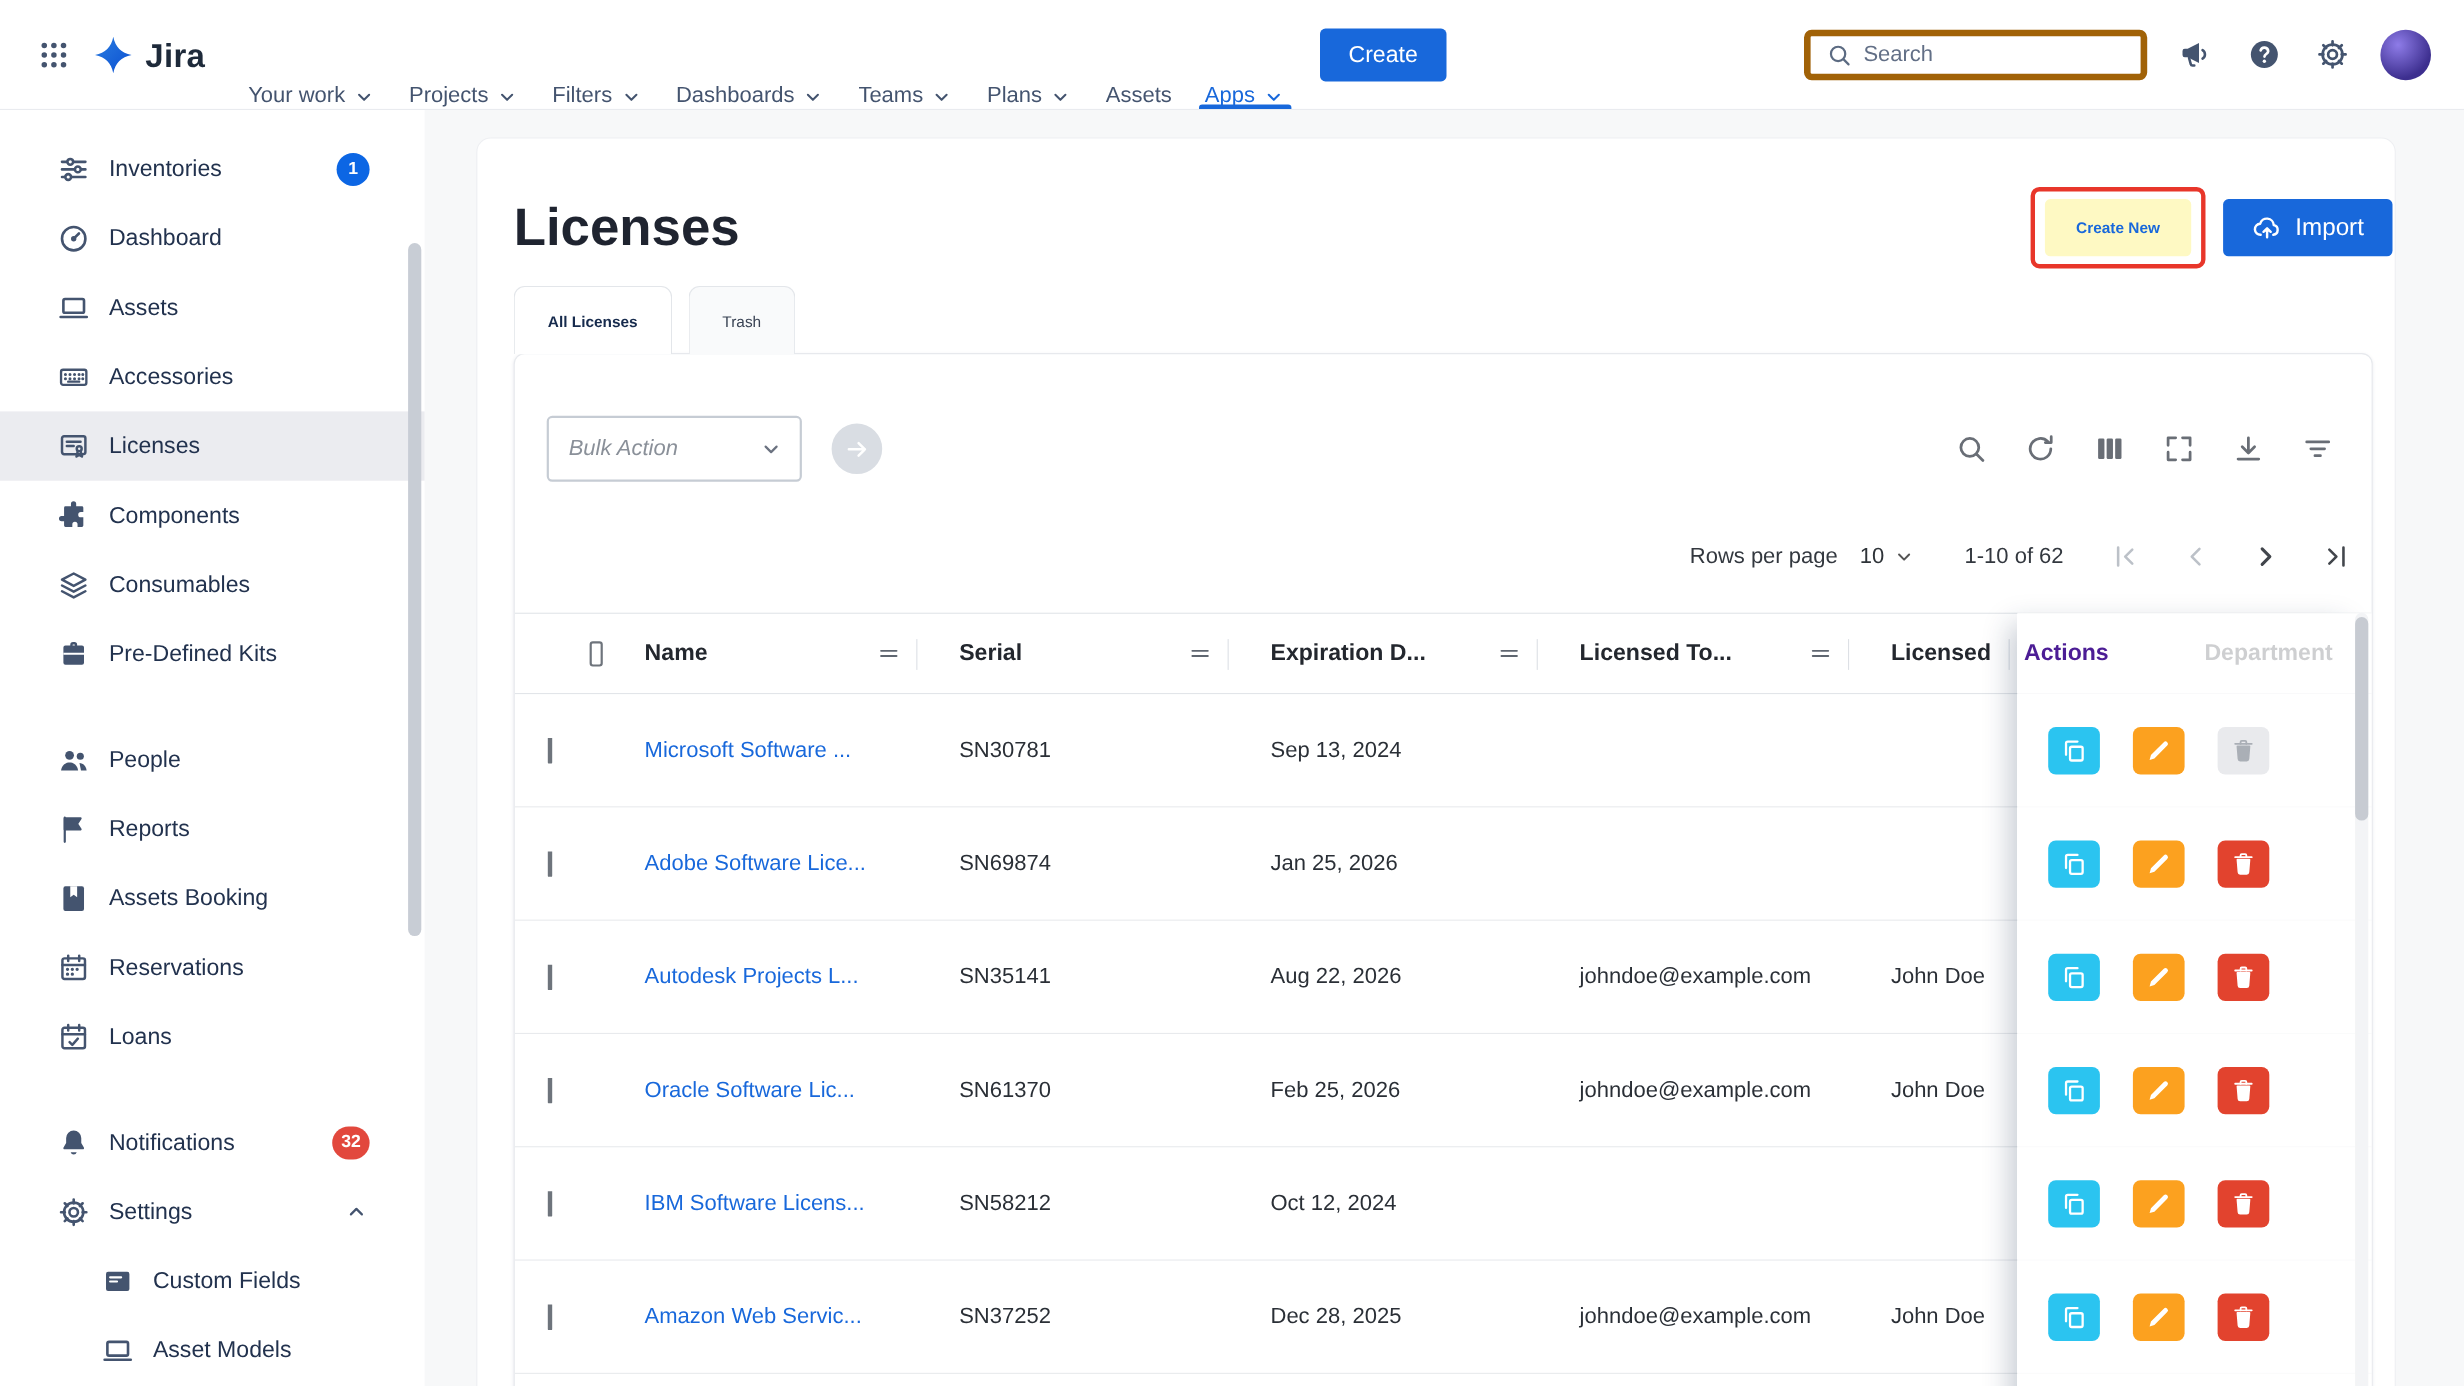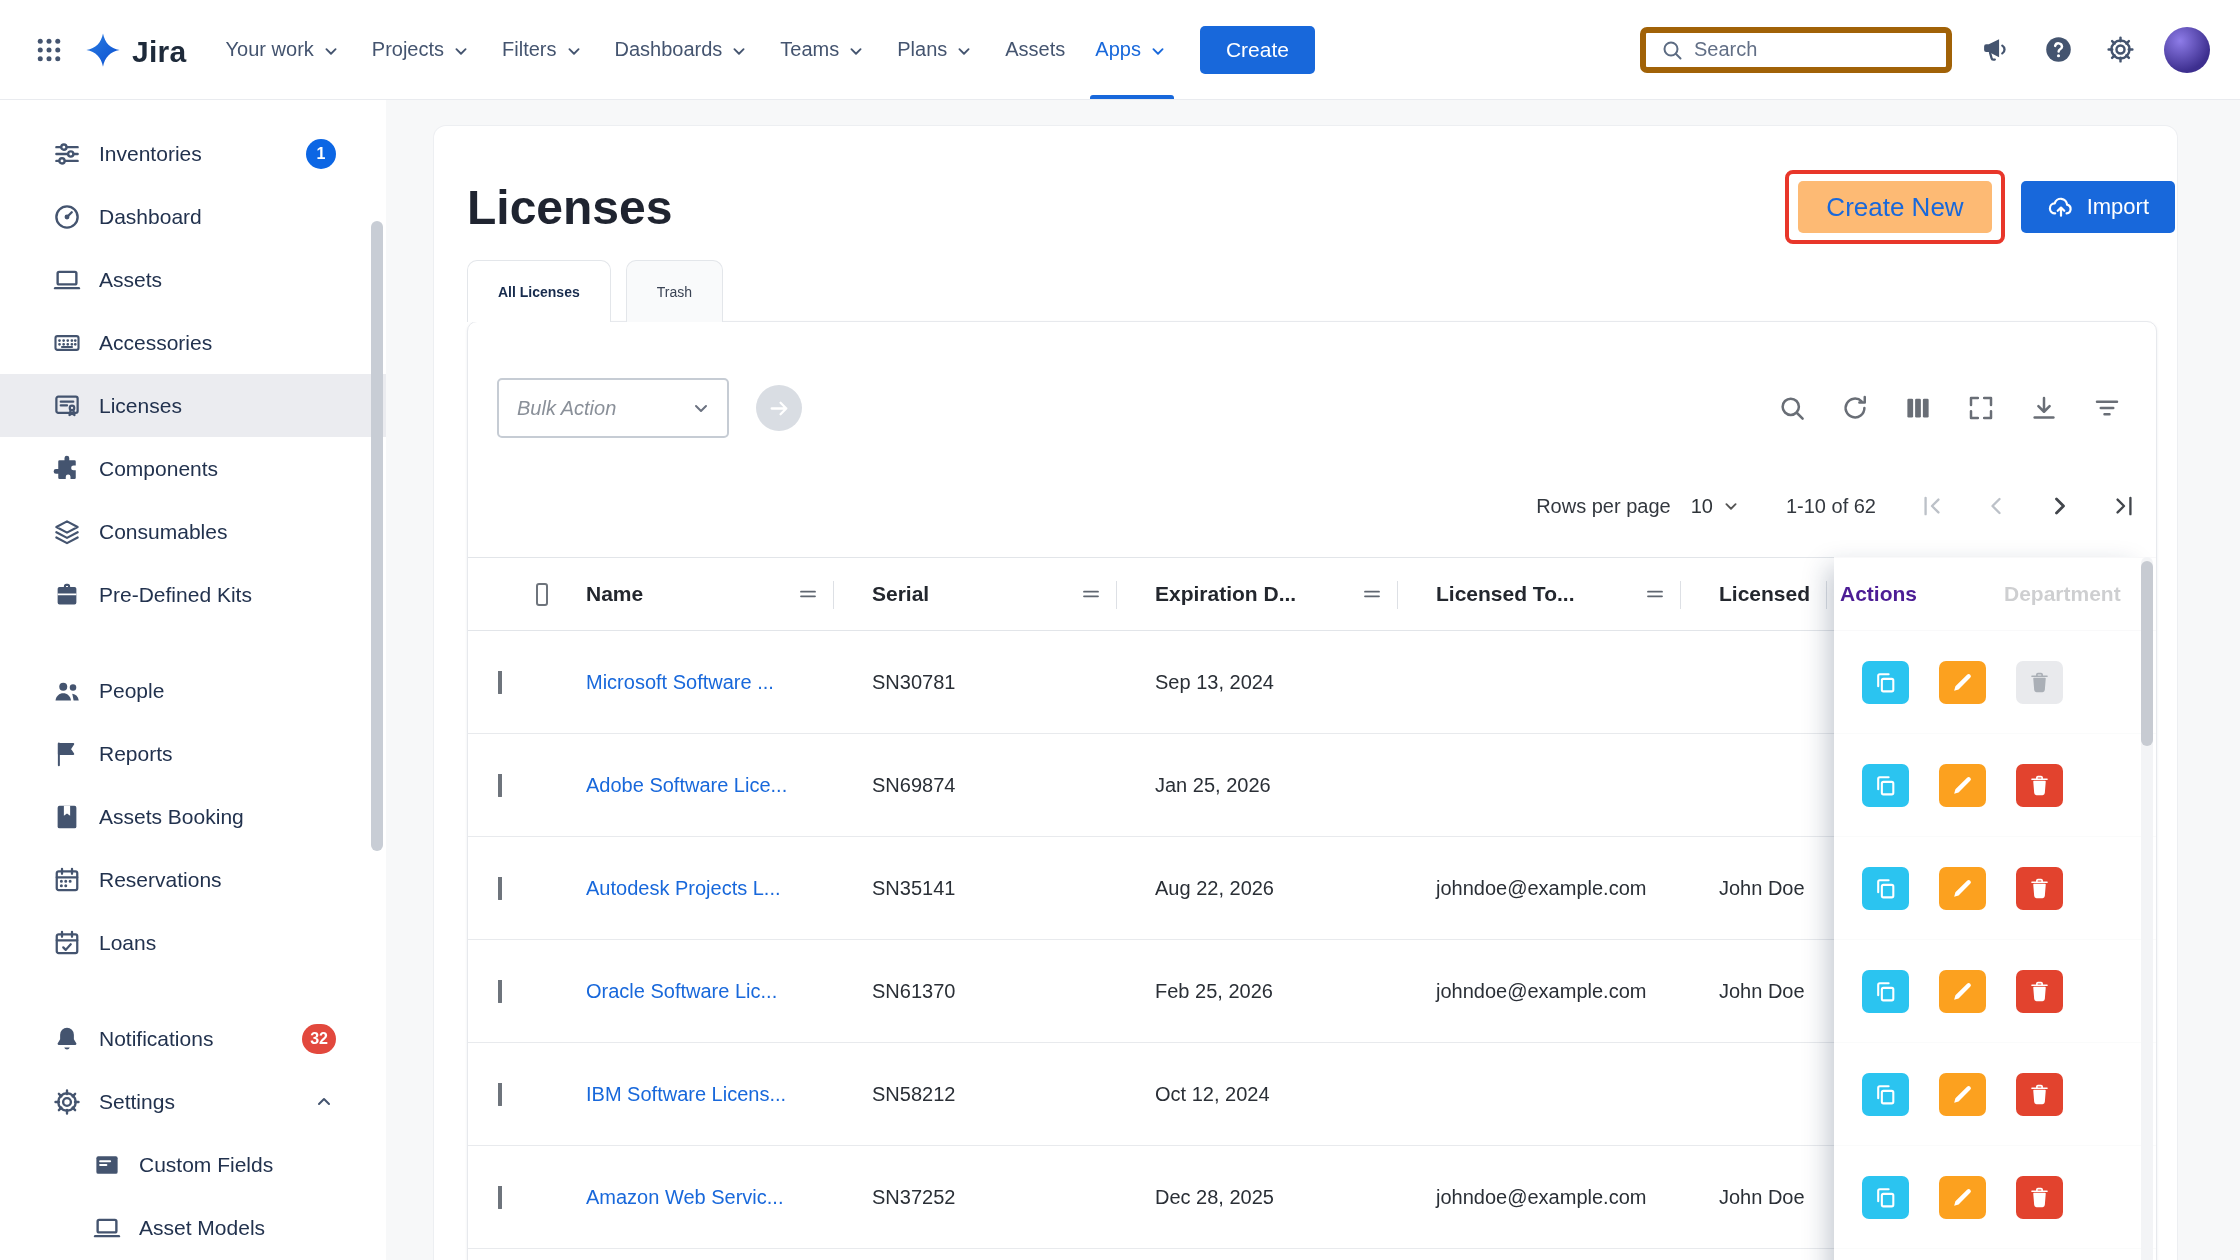--- a/index.html
+++ b/index.html
@@ -16,21 +16,21 @@
   
   .topnav{position:absolute;top:0;left:0;right:0;height:100px;background:#fff;
     border-bottom:1px solid #E9EBEF;display:flex;align-items:stretch;padding:0 30px 0 26px;z-index:50}
   .tn-left{display:flex;align-items:center}
   .grid-btn{width:46px;height:100%;display:flex;align-items:center;justify-content:center;color:#44546F}
   .grid-btn svg{width:30px;height:30px}
   .brand{display:flex;align-items:flex-end;gap:10px;margin:0 24px 0 12px}
   .brand svg{width:38px;height:38px}
   .brand-name{font-size:30px;font-weight:700;color:#1E2A3A;letter-spacing:.3px}
   .nav-menu{display:flex;align-items:stretch}
-  .nav-item{display:flex;align-items:center;gap:6px;padding:0 15px;font-size:20px;font-weight:500;
+  .nav-item{display:flex;align-items:flex-end;gap:6px;padding:0 15px;font-size:20px;font-weight:500;
     color:#44546F;position:relative;white-space:nowrap}
   .nav-item .chev{width:22px;height:22px;margin-top:3px}
   .nav-item .chev svg{width:22px;height:22px}
   .nav-item.active{color:var(--accent)}
   .nav-item.active::after{content:"";position:absolute;left:10px;right:10px;bottom:0;height:4px;
     border-radius:3px 3px 0 0;background:var(--accent)}
   .create-btn{align-self:center;margin-left:16px;height:48px;padding:0 26px;border-radius:5px;
     background:var(--accent);color:#fff;font-size:21px;font-weight:500}
   .tn-right{margin-left:auto;display:flex;align-items:center;gap:26px}
   .search-box{display:flex;align-items:center;gap:10px;width:312px;height:46px;
@@ -62,22 +62,22 @@
   .sb-chevron svg{width:24px;height:24px}
   .sb-scroll{position:absolute;top:121px;right:3px;width:12px;height:630px;border-radius:6px;background:#C8CDD5}
 
   
   .content{position:absolute;left:386px;top:100px;right:0;bottom:0;background:#F7F8F9;overflow:hidden}
   .page-card{position:absolute;left:48px;top:26px;width:1743px;height:1260px;background:#fff;
     border-radius:12px;box-shadow:0 0 0 1px rgba(9,30,66,.04)}
   .page-header{display:flex;align-items:center;padding:44px 2px 0 33px}
   .page-title{font-size:48px;font-weight:600;color:#1F2430}
   .hl-box{margin-left:auto;border:4px solid var(--annotation);border-radius:8px;padding:7px 9px}
-  .create-new-btn{height:52px;padding:0 28px;border-radius:5px;background:#fdba74;
-    color:var(--accent);font-size:26px;font-weight:400}
+  .create-new-btn{height:52px;padding:0 28px;border-radius:5px;background:#fef9c3;
+    color:var(--accent);font-size:14px;font-weight:700}
   .import-btn{margin-left:16px;height:52px;padding:0 26px;border-radius:5px;background:var(--accent);
     color:#fff;font-size:22px;font-weight:500;display:flex;align-items:center;gap:12px}
   .import-btn .iic{width:28px;height:28px}
   .import-btn .iic svg{width:28px;height:28px}
 
   .tabs{display:flex;padding-left:33px;margin-top:16px;margin-bottom:-1px;position:relative;z-index:3}
   .tab{height:62px;display:flex;align-items:center;padding:0 30px;font-size:14px;border:1px solid #E3E6EA;
     border-bottom:none;border-radius:10px 10px 0 0;background:#F9FAFB;color:#3A4354;margin-right:15px}
   .tab.active{background:#fff;font-weight:700;color:#172B4D}
 

